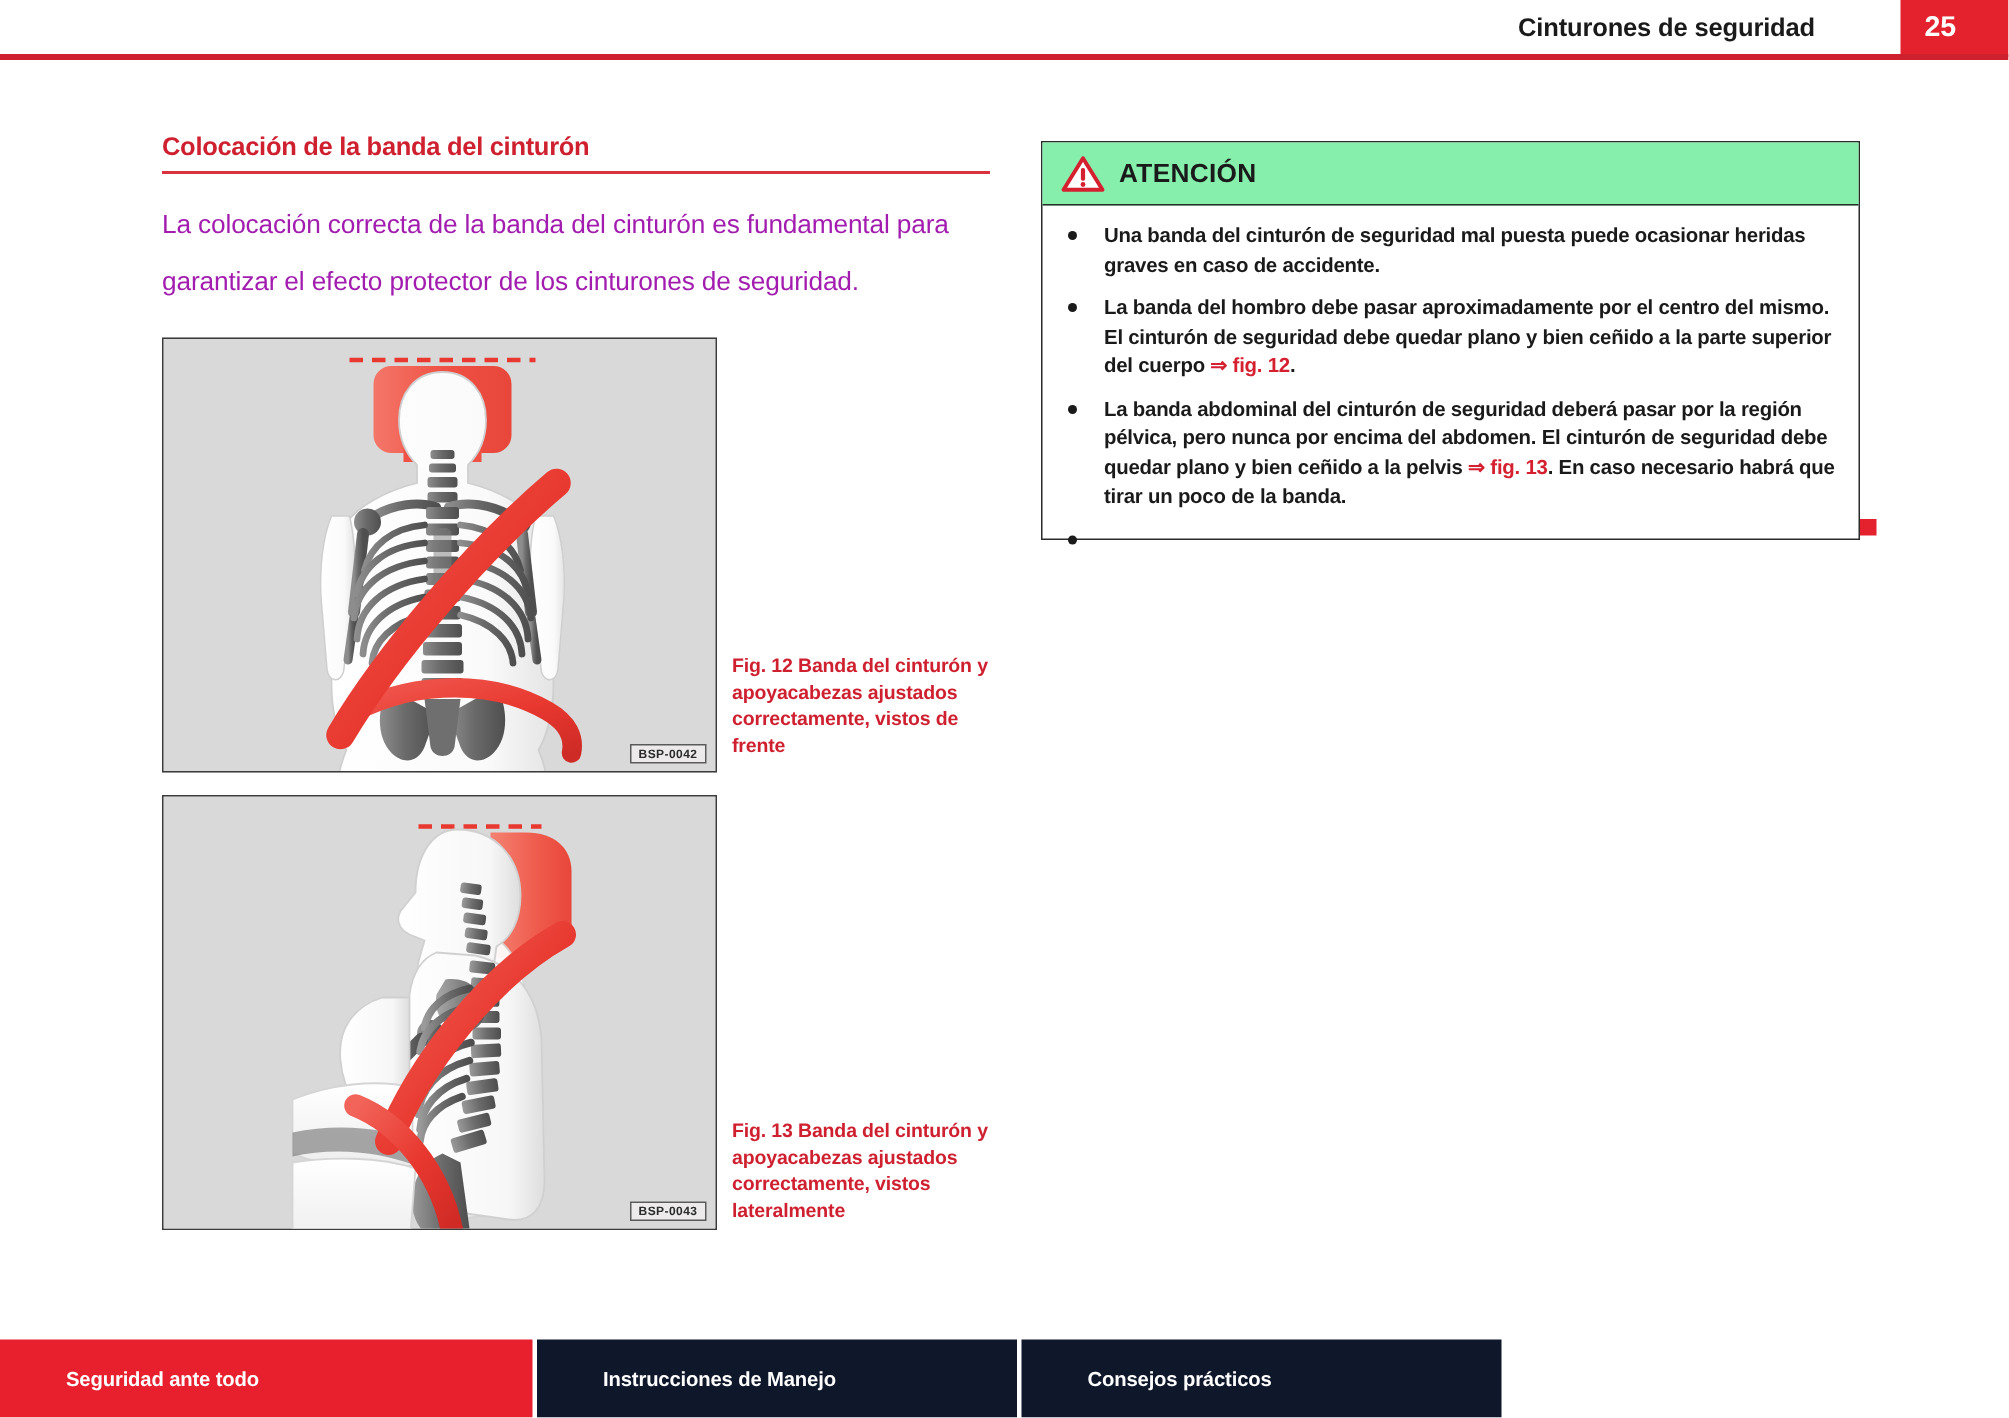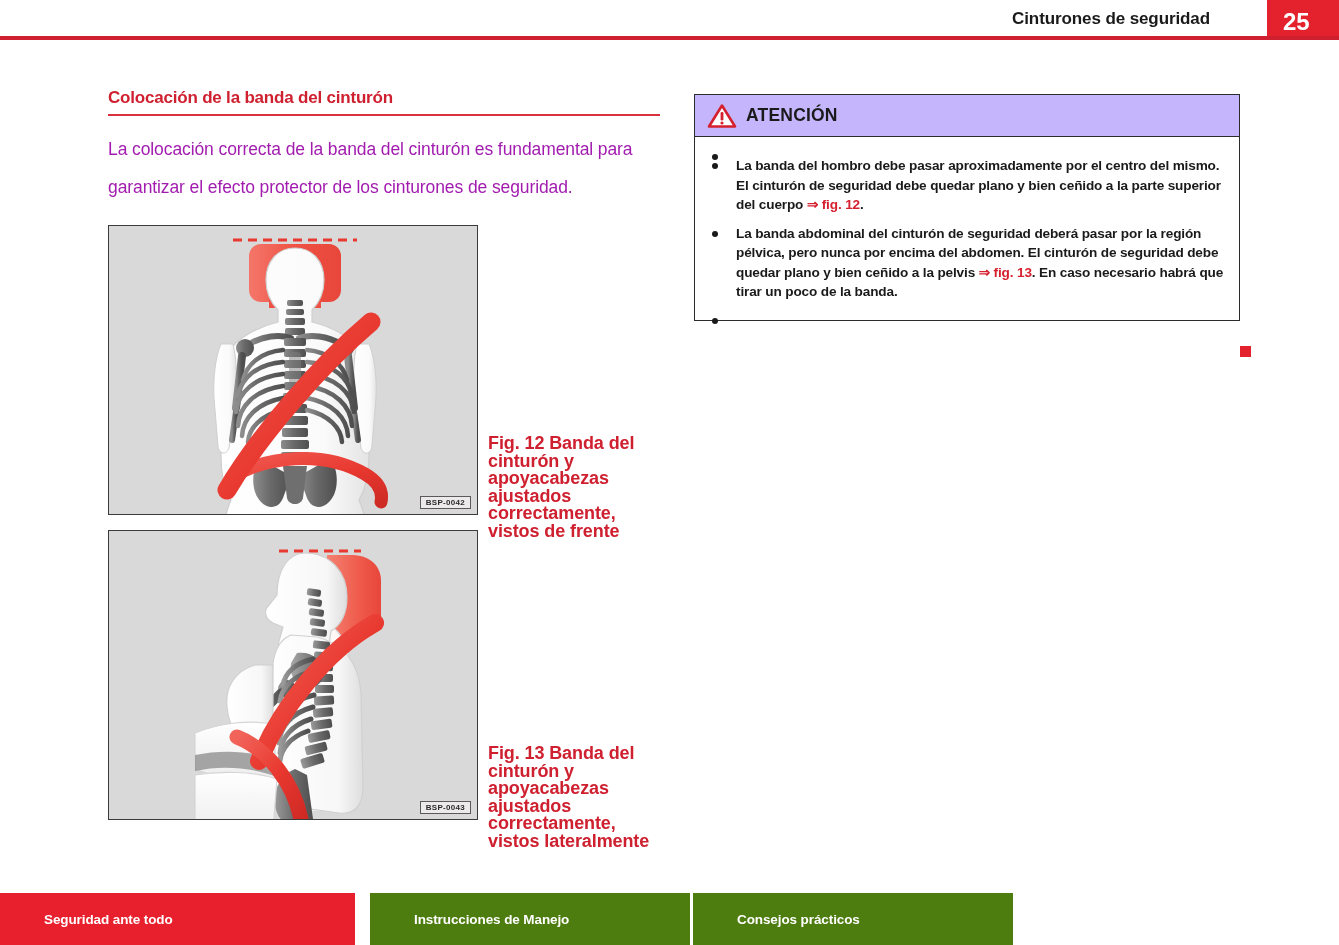--- a/index.html
+++ b/index.html
@@ -17,21 +17,21 @@
     position:absolute; right:88px; top:9px;
     font-size:17px; font-weight:bold; color:#1a1a1a;
     letter-spacing:-0.1px; white-space:nowrap;
   }
   .page-number-box {
     position:absolute; left:1267px; top:0; width:72px; height:38px;
     background:#e3222e;
   }
   .page-number {
     position:absolute; left:16px; top:8px;
-    color:#ffffff; font-size:24px; font-weight:bold;
+    color:#ffffff; font-size:19px; font-weight:bold;
   }
   .header-rule {
     position:absolute; left:0; top:36px; width:1339px; height:4px;
     background:#cf2030;
   }
 
   
   .left-col { position:absolute; left:108px; top:88px; width:552px; }
   .section-heading {
     font-size:17px; font-weight:bold; color:#cf2030;
@@ -54,31 +54,31 @@
   }
   .fig-code {
     position:absolute; right:6px; bottom:5px;
     background:#eceaea; border:1px solid #5a5a5a;
     font-family:"Liberation Sans", sans-serif;
     font-size:8px; font-weight:bold; color:#2b2b2b;
     padding:1px 5px; letter-spacing:0.3px;
   }
   .fig-caption {
     position:absolute; left:380px; width:176px;
-    font-size:18px; font-weight:bold; color:#cf2030;
+    font-size:13px; font-weight:bold; color:#cf2030;
     line-height:17.5px; letter-spacing:-0.1px;
   }
 
   
   .warn-box {
     position:absolute; left:694px; top:94px; width:546px;
     border:1px solid #2b2b2b; background:#ffffff;
   }
   .warn-head {
-    background:#c4b5fd;
+    background:#86efac;
     border-bottom:1px solid #2b2b2b;
     height:42px; display:flex; align-items:center; padding-left:12px;
   }
   .warn-icon { width:30px; height:26px; margin-right:9px; display:block; }
   .warn-title {
     font-size:17.5px; font-weight:bold; color:#1a1a1a; letter-spacing:0.2px;
   }
   .warn-body { padding:10px 14px 9px 14px; }
   .warn-item {
     position:relative; font-size:13.6px; font-weight:bold; color:#1a1a1a;
@@ -100,21 +100,21 @@
   .footer { position:absolute; left:0; top:893px; width:1115px; height:52px; }
   .tab {
     position:absolute; top:0; height:52px;
     display:flex; align-items:center;
   }
   .tab-label {
     color:#ffffff; font-size:13.5px; font-weight:bold;
     padding-left:44px; letter-spacing:-0.1px;
   }
   .tab-active { background:#e8202e; }
-  .tab-inactive { background:#4d7c0f;margin-left:12px; }
+  .tab-inactive { background:#0f172a; }
 </style>
 </head>
 <body>
 
 <div class="page">
 
   <div class="header">
     <div class="header-title">Cinturones de seguridad</div>
     <div class="page-number-box">
       <div class="page-number">25</div>
@@ -332,20 +332,21 @@
       <svg class="warn-icon" viewBox="0 0 30 26">
         <path d="M15 2.5 L28 23.5 L2 23.5 Z" fill="#ffffff" stroke="#d5202f" stroke-width="2.6" stroke-linejoin="round"></path>
         <rect x="13.6" y="9" width="2.8" height="8.5" rx="1.2" fill="#d5202f"></rect>
         <circle cx="15" cy="20" r="1.6" fill="#d5202f"></circle>
       </svg>
       <div class="warn-title">ATENCIÓN</div>
     </div>
     <div class="warn-body">
       <div class="warn-item">
         <span class="warn-bullet"></span>
+        <span>Una banda del cinturón de seguridad mal puesta puede ocasionar heridas graves en caso de accidente.</span>
       </div>
       <div class="warn-item">
         <span class="warn-bullet"></span>
         <span>La banda del hombro debe pasar aproximadamente por el centro del mismo. El cinturón de seguridad debe quedar plano y bien ceñido a la parte superior del cuerpo </span><span class="xref">⇒ fig. 12</span><span>.</span>
       </div>
       <div class="warn-item">
         <span class="warn-bullet"></span>
         <span>La banda abdominal del cinturón de seguridad deberá pasar por la región pélvica, pero nunca por encima del abdomen. El cinturón de seguridad debe quedar plano y bien ceñido a la pelvis </span><span class="xref">⇒ fig. 13</span><span>. En caso necesario habrá que tirar un poco de la banda.</span>
       </div>
       <div class="warn-item">

